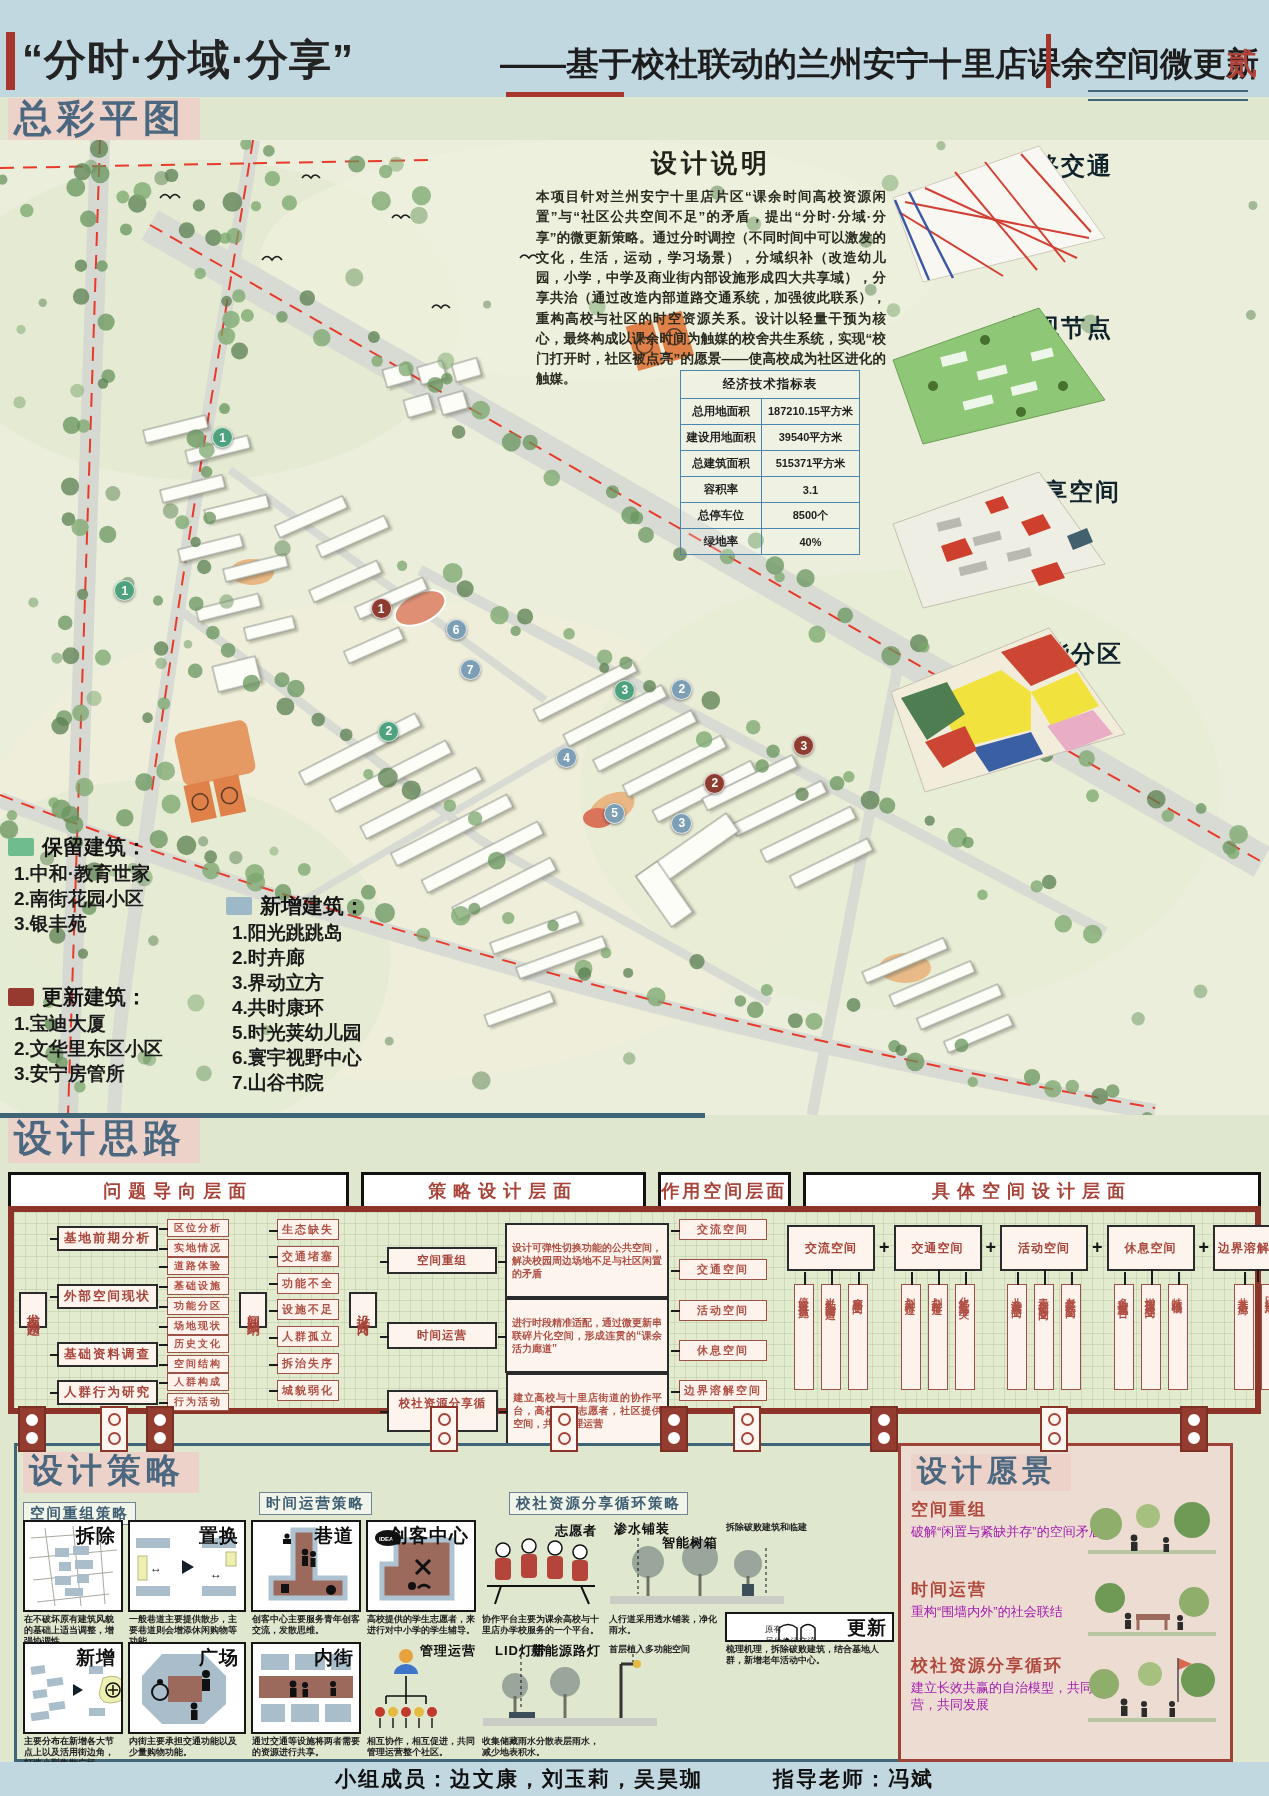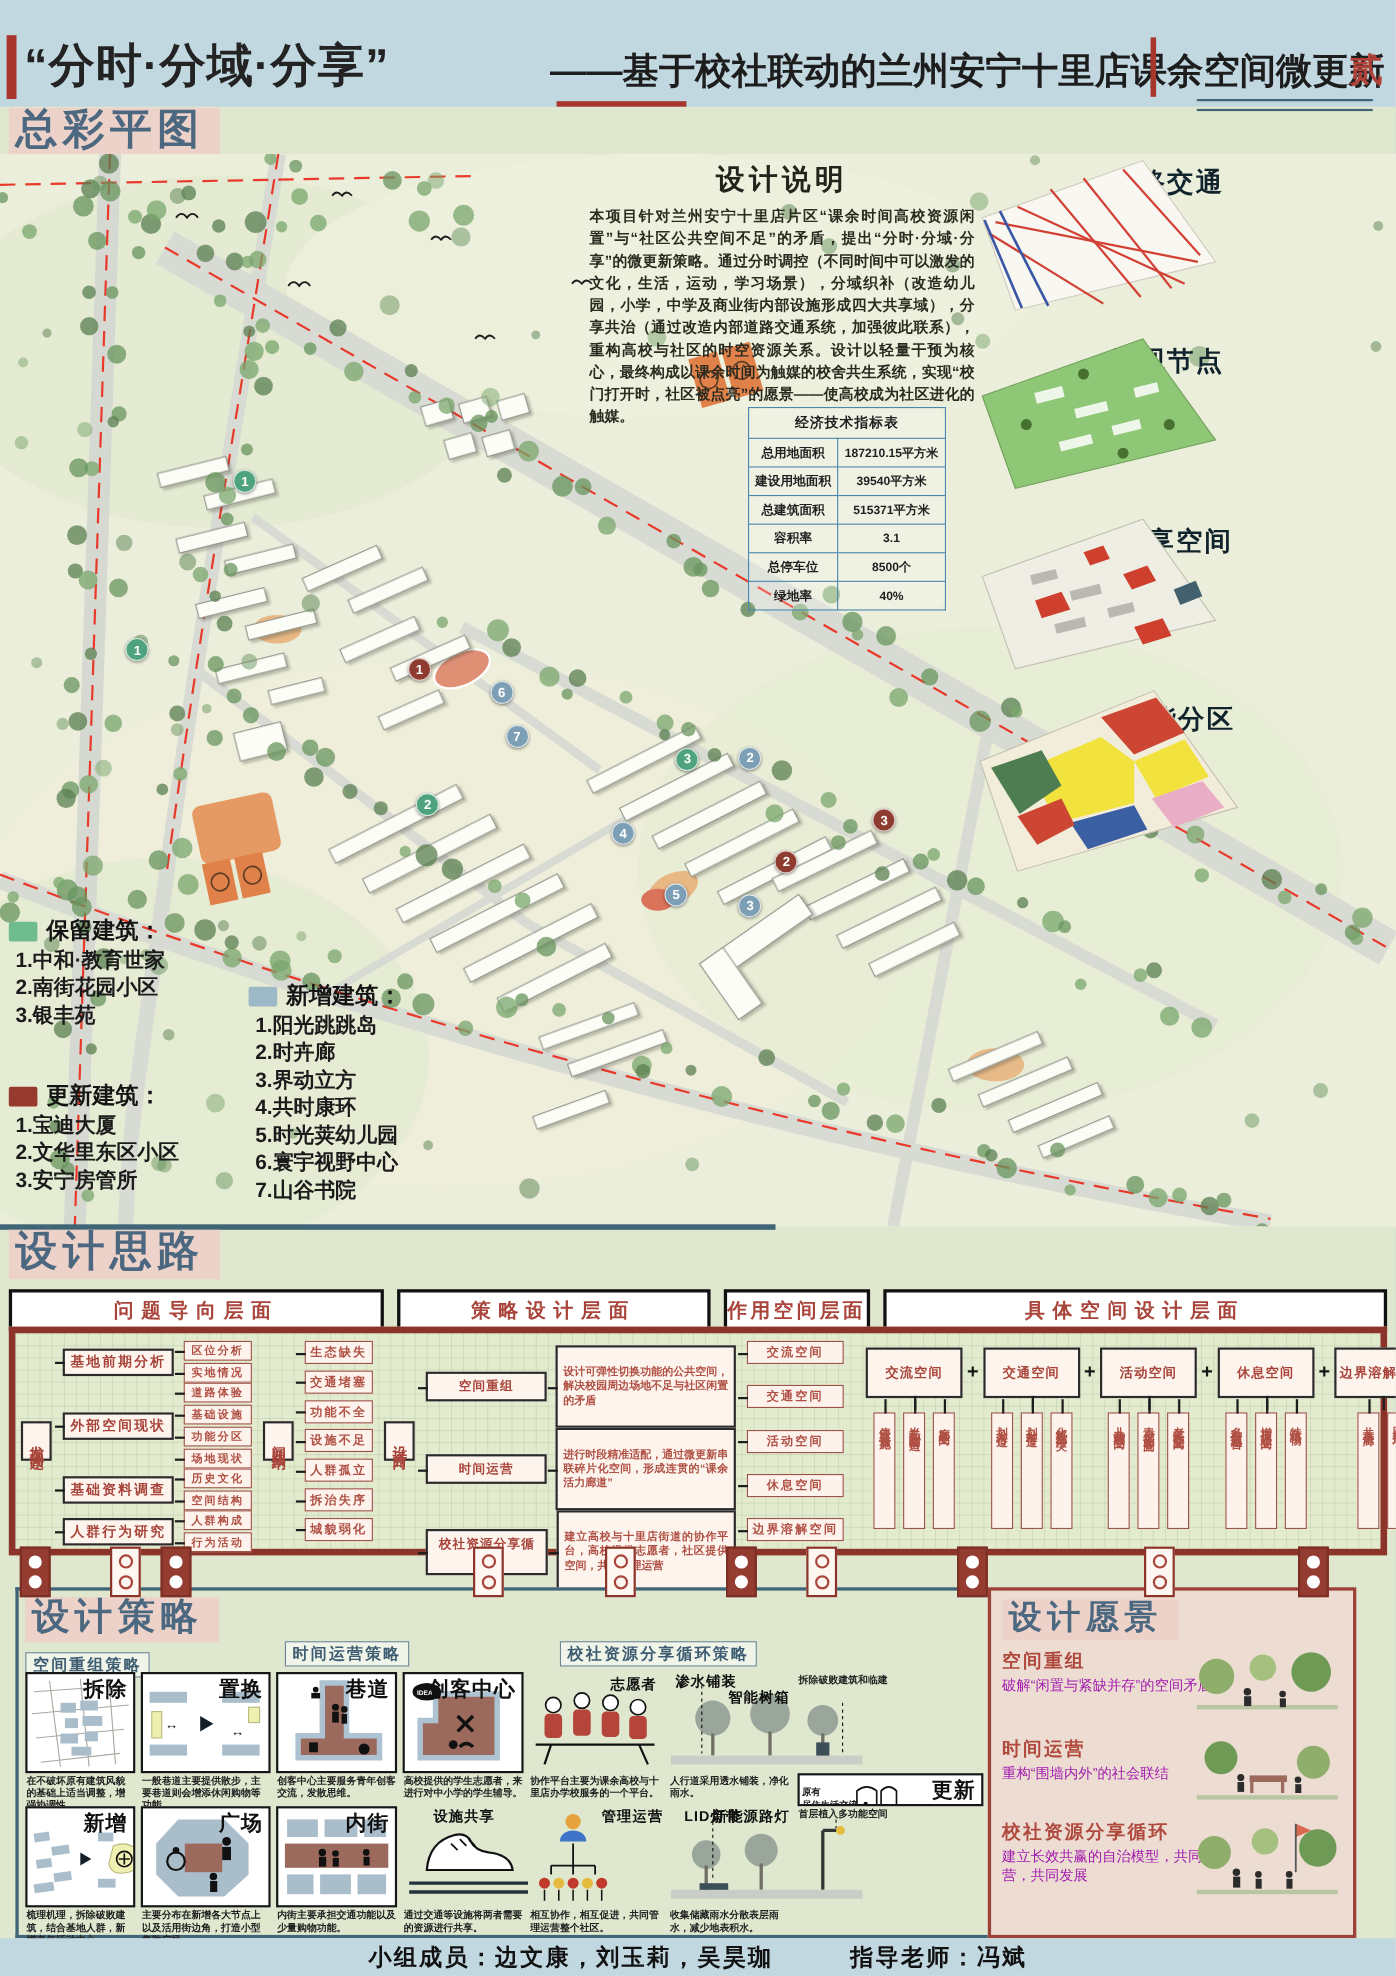--- a/index.html
+++ b/index.html
@@ -109,21 +109,21 @@
     border:1px solid #6c8596;padding:1px 6px;letter-spacing:2px;}
   .subl.s1{left:2px;top:10px;} .subl.s2{left:238px;top:0px;} .subl.s3{left:488px;top:0px;}
   .sgrid{position:absolute;top:74px;left:6px;right:4px;bottom:2px;display:grid;
     grid-template-columns:100px 118px 110px 110px 122px 112px 1fr;grid-auto-rows:92px 30px 92px 29px;
     column-gap:5px;}
   .sc-box{position:relative;background:#fff;border:2px solid #161616;overflow:hidden;}
   .sc-title{position:absolute;top:1px;right:5px;font-size:19px;font-weight:800;color:#0f0f0f;z-index:2;letter-spacing:1px;}
   .sc-cap{font-size:9px;line-height:1.2;color:#222;font-weight:700;padding:2px 1px;}
   .open-cell{position:relative;}
   .open-label{position:absolute;top:0;font-size:13px;font-weight:800;color:#0f0f0f;letter-spacing:1px;z-index:2;}
-  .ann{position:absolute;font-size:8.5px;font-weight:700;color:#222;z-index:2;}
+  .ann{position:absolute;font-size:8.5px;font-weight:400;color:#222;z-index:2;margin-left:36px;}
   
   .vision-panel{position:relative;flex:1;box-sizing:border-box;border:3px solid #9c4238;
     background:#ecdcd2;}
   .v-item{position:absolute;left:10px;right:8px;}
   .v-label{font-size:17px;font-weight:800;color:#b0493d;letter-spacing:2px;line-height:1.15;}
   .v-desc{font-size:13px;font-weight:400;color:#a21caf;line-height:1.35;margin-top:3px;width:210px;}
   .v-illus{position:absolute;right:0;top:-6px;}
   .vi1{top:54px;} .vi2{top:134px;} .vi3{top:210px;}
   
   .credits{position:absolute;top:1762px;left:0;right:0;height:34px;background:#c2d8e1;
@@ -1045,30 +1045,20 @@
             <rect x="6" y="32" width="94" height="22" fill="#9b6a5d"></rect>
             <circle cx="40" cy="40" r="3.4" fill="#111"></circle>
               <rect x="37" y="44" width="6.5" height="9" fill="#111"></rect>
             <circle cx="52" cy="41" r="3" fill="#111"></circle>
               <rect x="49.5" y="45" width="5.5" height="8" fill="#111"></rect>
             <circle cx="80" cy="40" r="3" fill="#111"></circle>
               <rect x="77.5" y="44" width="5.5" height="8" fill="#111"></rect>
           </svg>
         </div>
         <div class="open-cell">
-          <span class="open-label" style="left:28px;top:0;">设施共享</span>
-          <svg width="120" height="90" viewBox="0 0 120 90">
-            <g stroke="#23313a" stroke-width="3" fill="none">
-              <path d="M6,70 H114 M6,78 H114"></path>
-            </g>
-            <path d="M22,58 q2,-26 26,-32 q10,-2 14,6 q4,8 16,10 q20,2 22,16 Z" fill="#fff" stroke="#111" stroke-width="2"></path>
-            <path d="M44,34 l6,6 M52,30 l6,6 M60,30 l6,6" stroke="#111" stroke-width="1.6"></path>
-          </svg>
-        </div>
-        <div class="open-cell">
           <span class="open-label" style="right:0;top:0;">管理运营</span>
           <svg width="112" height="92" viewBox="0 0 112 92">
             <circle cx="40" cy="14" r="7" fill="#e6a23c"></circle>
             <path d="M28,32 a12,10 0 0 1 24,0 Z" fill="#3f74c9"></path>
             <path d="M40,34 V44 M20,54 H60 M20,54 V62 M40,44 V62 M60,54 V62" stroke="#111" stroke-width="1.6" fill="none"></path>
             <g>
               <circle cx="14" cy="70" r="5" fill="#c0392b"></circle>
                 <circle cx="27" cy="70" r="5" fill="#e6b93f"></circle>
               <circle cx="40" cy="70" r="5" fill="#c0392b"></circle>
                 <circle cx="53" cy="70" r="5" fill="#e6b93f"></circle>

